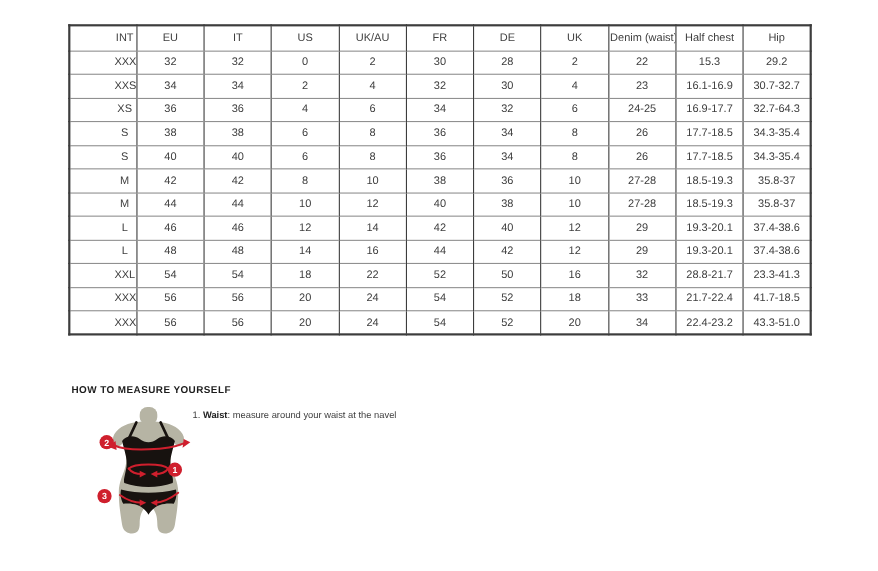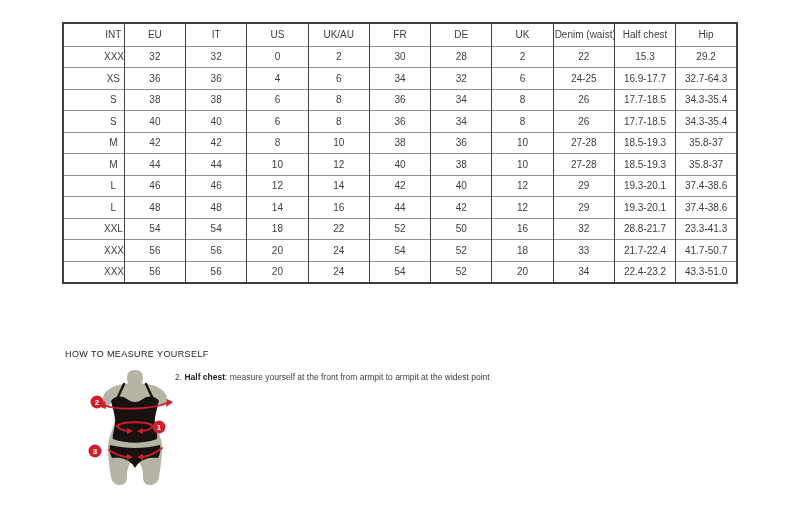--- a/index.html
+++ b/index.html
@@ -29,21 +29,21 @@
     border-top:1px solid var(--border-light);
     white-space:nowrap;overflow:hidden;
     padding:0 1px;
   }
   .size-table th{height:23px;border-top:none;}
   .size-table th:first-child,.size-table td:first-child{border-left:none;padding-left:40px;}
 
   
   .measure-title{
     position:absolute;left:65px;top:349px;
-    font-size:9px;font-weight:400;letter-spacing:.4px;color:var(--title);
+    font-size:9px;font-weight:700;letter-spacing:.4px;color:var(--title);
   }
   .measure-steps{
     position:absolute;left:175px;top:370px;list-style:none;
   }
   .measure-steps li{
     font-size:8.5px;line-height:15.5px;color:var(--text);white-space:nowrap;
   }
   .measure-steps li b{color:#222;}
   .measure-figure{
     position:absolute;left:84px;top:368px;width:92px;height:126px;
@@ -83,20 +83,33 @@
         <td>0</td>
         <td>2</td>
         <td>30</td>
         <td>28</td>
         <td>2</td>
         <td>22</td>
         <td>15.3</td>
         <td>29.2</td>
       </tr>
       <tr>
+        <td>XXS</td>
+        <td>34</td>
+        <td>34</td>
+        <td>2</td>
+        <td>4</td>
+        <td>32</td>
+        <td>30</td>
+        <td>4</td>
+        <td>23</td>
+        <td>16.1-16.9</td>
+        <td>30.7-32.7</td>
+      </tr>
+      <tr>
         <td>XS</td>
         <td>36</td>
         <td>36</td>
         <td>4</td>
         <td>6</td>
         <td>34</td>
         <td>32</td>
         <td>6</td>
         <td>24-25</td>
         <td>16.9-17.7</td>
@@ -197,21 +210,21 @@
         <td>XXXL</td>
         <td>56</td>
         <td>56</td>
         <td>20</td>
         <td>24</td>
         <td>54</td>
         <td>52</td>
         <td>18</td>
         <td>33</td>
         <td>21.7-22.4</td>
-        <td>41.7-50.7</td>
+        <td>41.7-18.5</td>
       </tr>
       <tr>
         <td>XXXL</td>
         <td>56</td>
         <td>56</td>
         <td>20</td>
         <td>24</td>
         <td>54</td>
         <td>52</td>
         <td>20</td>
@@ -272,14 +285,14 @@
     <circle class="redfill" cx="75" cy="59" r="6.5"></circle>
     <text class="badge-num" x="75" y="62">1</text>
   </g>
   <g>
     <circle class="redfill" cx="11" cy="83" r="6.5"></circle>
     <text class="badge-num" x="11" y="86">3</text>
   </g>
 </svg>
 
 <ol class="measure-steps">
-    <li><span>2. </span><b>Half chest</b><span>: measure yourself at the front from armpit to armpit at the widest point</span></li>
+    <li><span>1. </span><b>Waist</b><span>: measure around your waist at the navel</span></li>
   </ol>
 
 </body></html>

